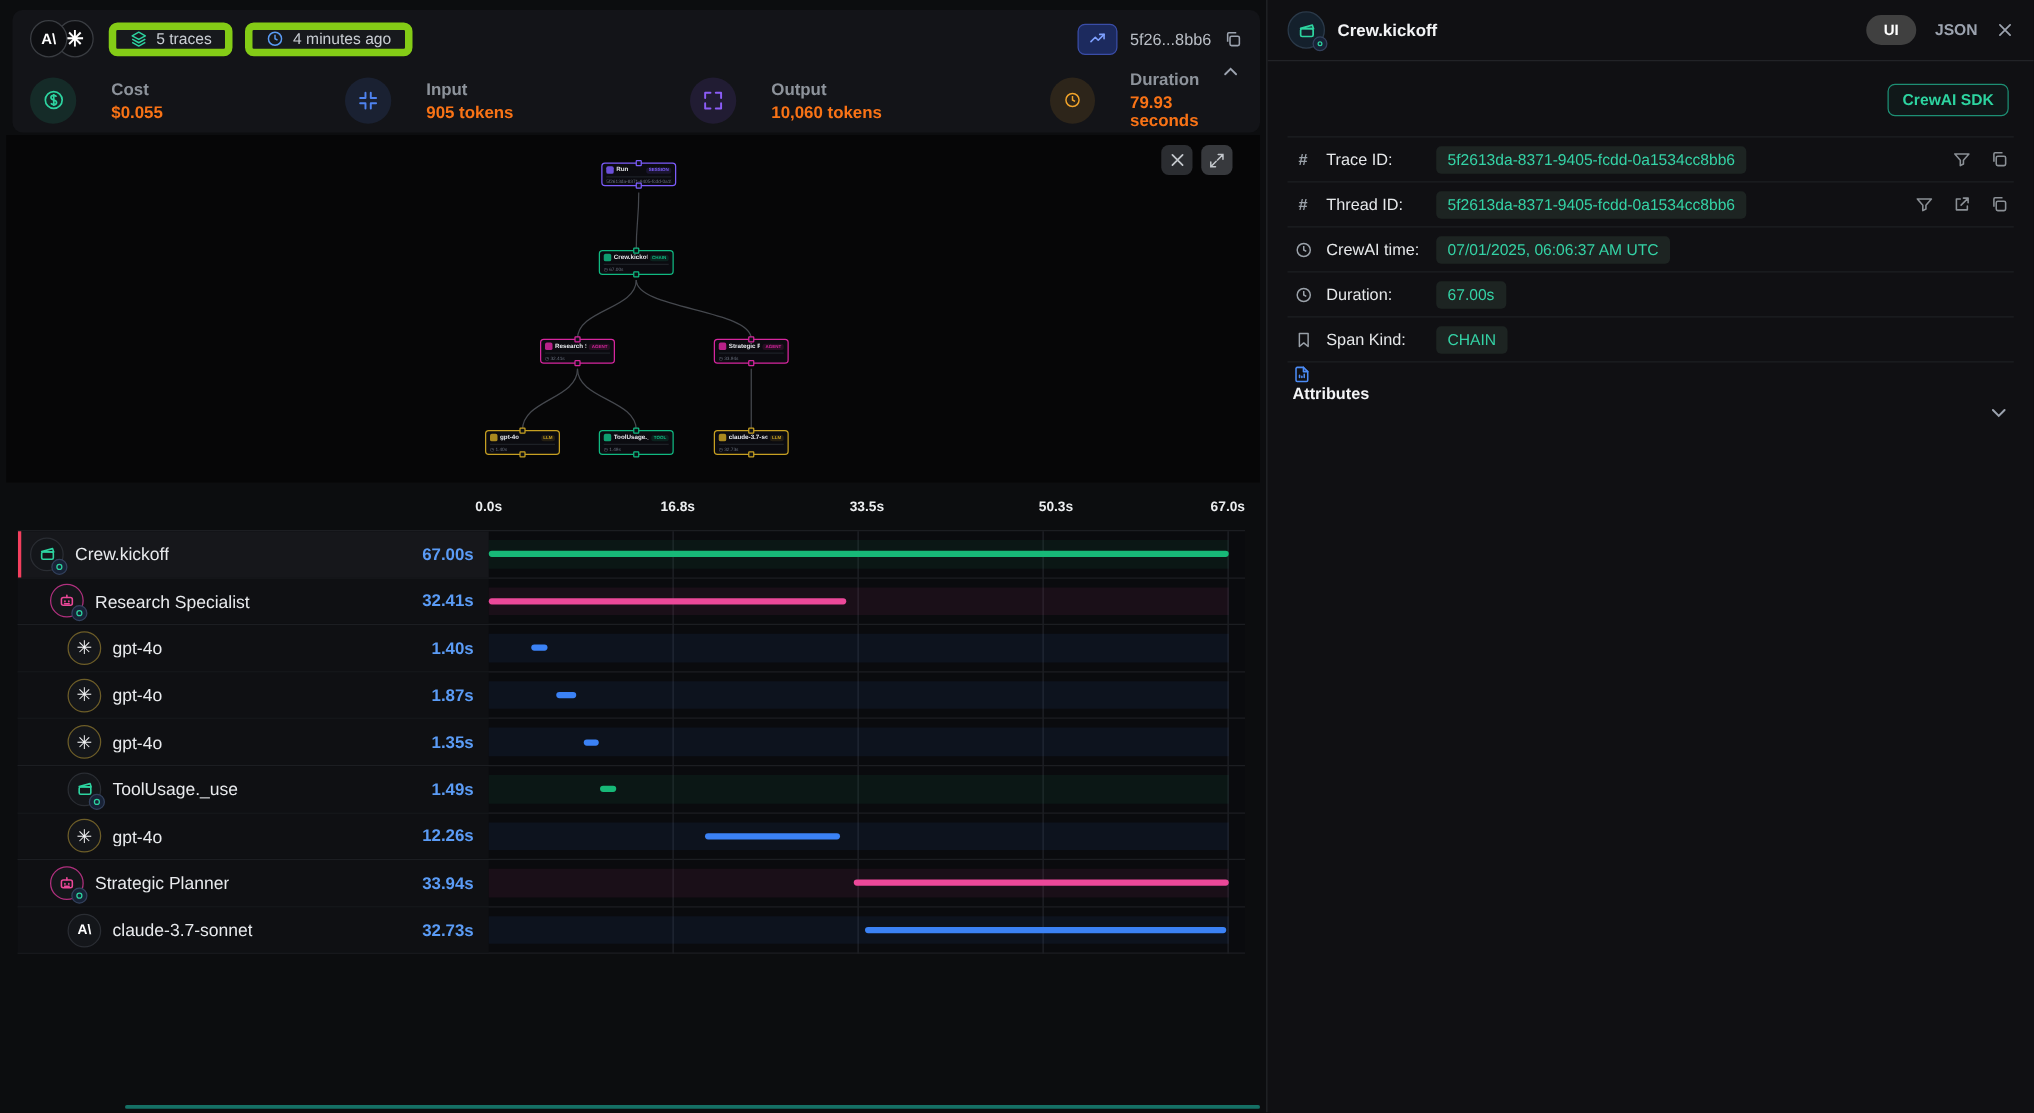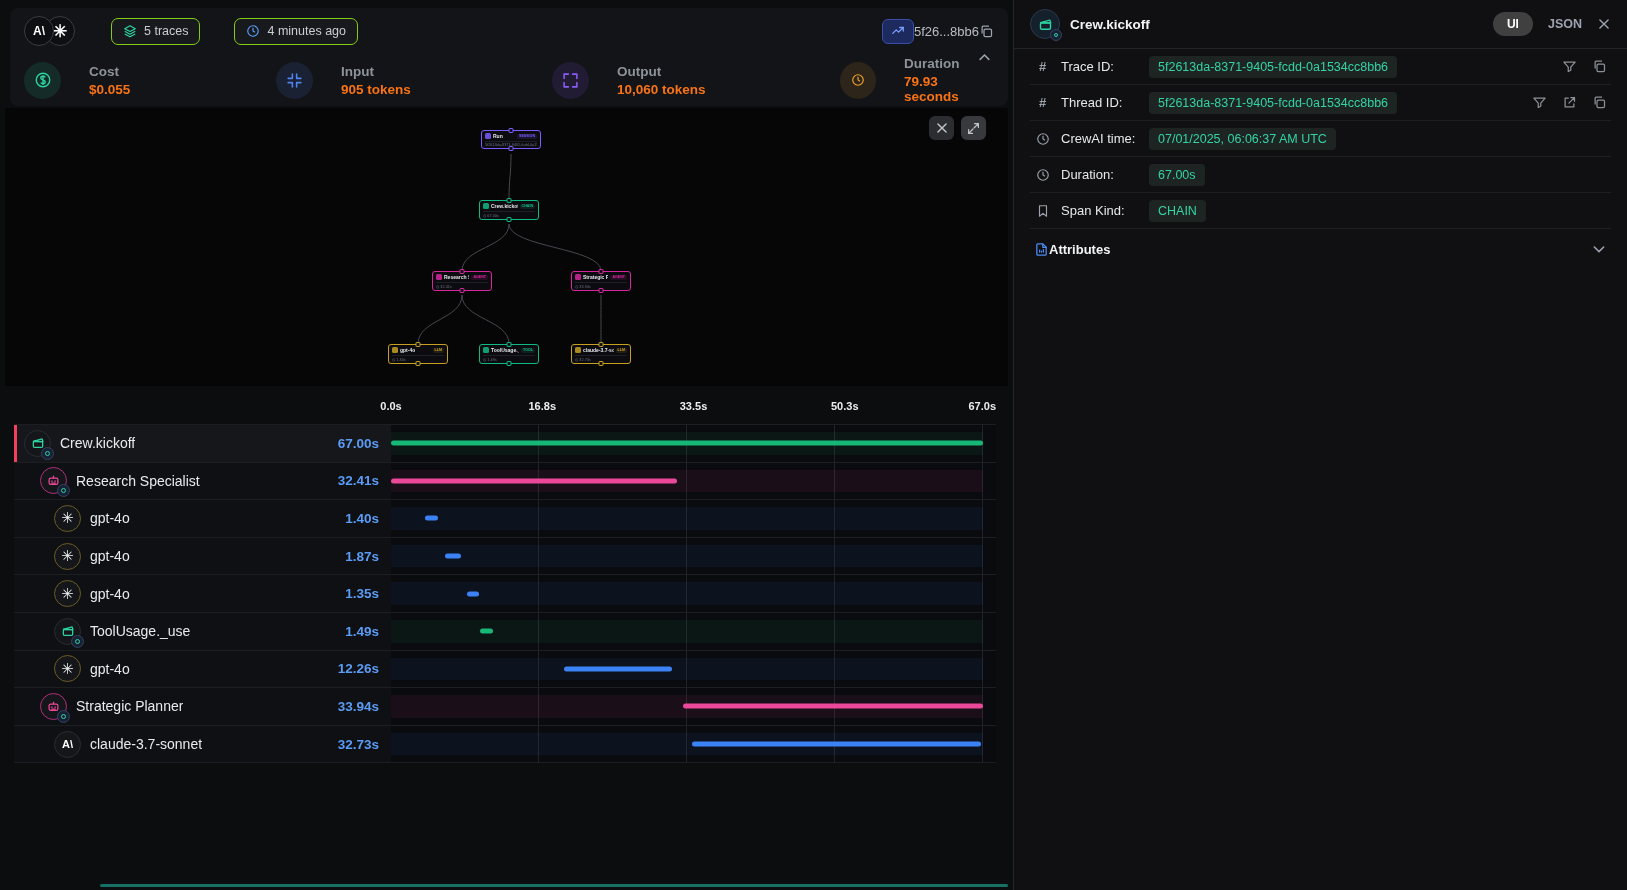--- a/index.html
+++ b/index.html
@@ -12,23 +12,23 @@
 
   .topcard { position:absolute; left:10px; top:8px; width:998px; height:98px; background:#131418; border-radius:8px; }
   .topbar { display:flex; align-items:center; height:46px; padding:0 14px; }
   .avatars { display:flex; align-items:center; margin-right:12px; }
   .avatar { width:30px; height:30px; border-radius:50%; background:#0e0f12; border:1px solid #3a3d42;
     display:flex; align-items:center; justify-content:center; color:#fff; font-weight:700; }
   .avatar + .avatar { margin-left:-9px; }
   .avatar.anthropic { font-size:12px; z-index:2; }
   .avatar.openai { font-size:17px; }
   .chip { display:flex; align-items:center; gap:7px; height:27px; padding:0 11px; margin-right:10px;
-    background:#17191d; border:1px solid #84cc16; border-radius:7px; color:#c9cdd3; font-size:12.5px;margin-left:24px; }
+    background:#17191d; border:6px solid #84cc16; border-radius:7px; color:#c9cdd3; font-size:12.5px; }
   .chip .ic { display:flex; }
-  .topbar-right { margin-left:auto; display:flex; align-items:center; }
+  .topbar-right { margin-left:auto; display:flex; align-items:center; gap:10px; }
   .chart-btn { width:32px; height:25px; border-radius:6px; background:#1c2a5e; border:1px solid #3a4da8;
     display:flex; align-items:center; justify-content:center; color:#7ea0ff; }
   .trace-short { color:#b9bec5; font-size:13px; }
   .icon-btn { color:#9ca3af; display:flex; align-items:center; cursor:pointer; }
 
   .stats { position:relative; display:grid; grid-template-columns: 252px 276px 288px 1fr; padding:2px 14px 0 14px; }
   .stat { display:flex; align-items:center; gap:28px; }
   .stat-icon { width:37px; height:37px; border-radius:50%; display:flex; align-items:center; justify-content:center; }
   .stat-label { color:#8d939b; font-weight:700; font-size:13.5px; margin-bottom:3px; }
   .stat-value { color:#f97316; font-weight:700; font-size:13.5px; }
@@ -96,21 +96,21 @@
   .sdk-row { display:flex; justify-content:flex-end; padding:18px 4px 16px 0; border-bottom:1px solid #1d1f23; }
   .sdk-badge { color:#2dd4a0; border:1px solid #1d8f74; background:rgba(16,185,129,0.05);
     font-weight:700; font-size:12.5px; padding:5px 11px; border-radius:6px; }
   .field { display:flex; align-items:center; min-height:36px; border-bottom:1px solid #1d1f23; padding:2px 4px; }
   .field .f-ic { width:17px; color:#9aa1a9; display:flex; justify-content:center; margin-right:10px; flex:none;
     font-size:13px; font-weight:700; }
   .f-label { color:#e6e8ea; font-size:13px; width:88px; flex:none; }
   .f-pill { background:#1d2422; color:#34d3a6; font-size:12.5px; padding:4px 9px; border-radius:4px; white-space:nowrap; }
   .f-actions { margin-left:auto; display:flex; gap:15px; color:#8b9096; }
   .f-actions .act { display:flex; cursor:pointer; }
-  .attrs { display:flex; align-items:center; min-height:40px; padding:2px 4px; }
+  .attrs { display:flex; align-items:flex-start; min-height:40px; padding:2px 4px;flex-direction:column; }
   .attrs .f-ic { color:#4b8bf5; }
   .attrs-label { color:#f3f4f6; font-weight:700; font-size:13px; }
   .attrs .chev { margin-left:auto; color:#9ca3af; display:flex; }
   svg { display:block; }
 </style>
 </head>
 <body>
 
 <div class="app">
 
@@ -481,20 +481,23 @@
         <span class="icon-btn">
             <span>
               <svg width="14" height="14" viewBox="0 0 24 24" fill="none" stroke="currentColor" stroke-width="2.4" stroke-linecap="round">
                 <path d="M5 5l14 14M19 5L5 19"></path>
               </svg>
             </span>
           </span>
       </div>
     </div>
     <div class="dp-body">
+      <div class="sdk-row">
+        <span class="sdk-badge">CrewAI SDK</span>
+      </div>
       <div id="fields">
           <div class="field">
             <span class="f-ic">#</span>
             <span class="f-label">Trace ID:</span>
             <span class="f-pill">5f2613da-8371-9405-fcdd-0a1534cc8bb6</span>
             <span class="f-actions">
               <span class="act">
                 <span style="display: flex;">
                   <svg width="15" height="15" viewBox="0 0 24 24" fill="none" stroke="currentColor" stroke-width="2" stroke-linejoin="round">
                     <path d="M3 5h18l-7 8v5l-4 2v-7z"></path>

